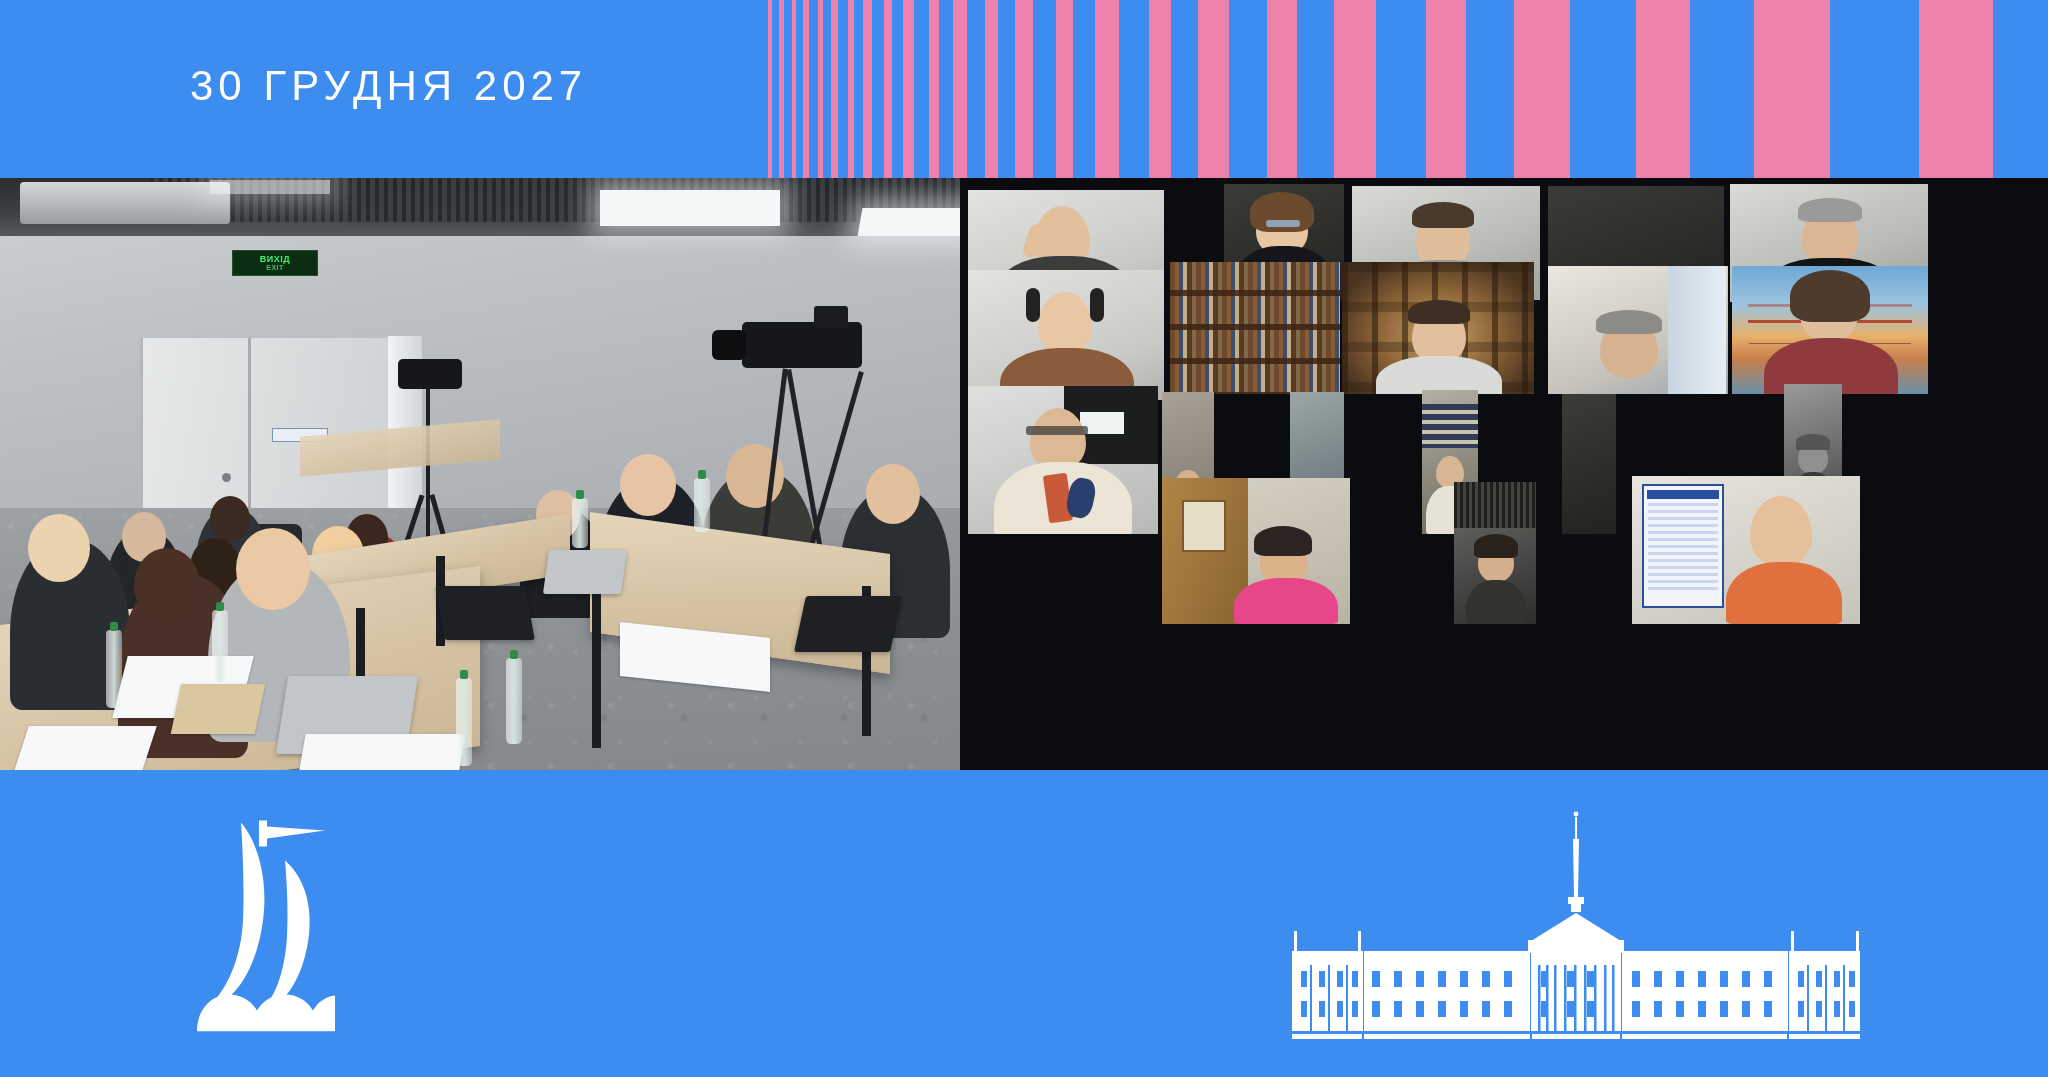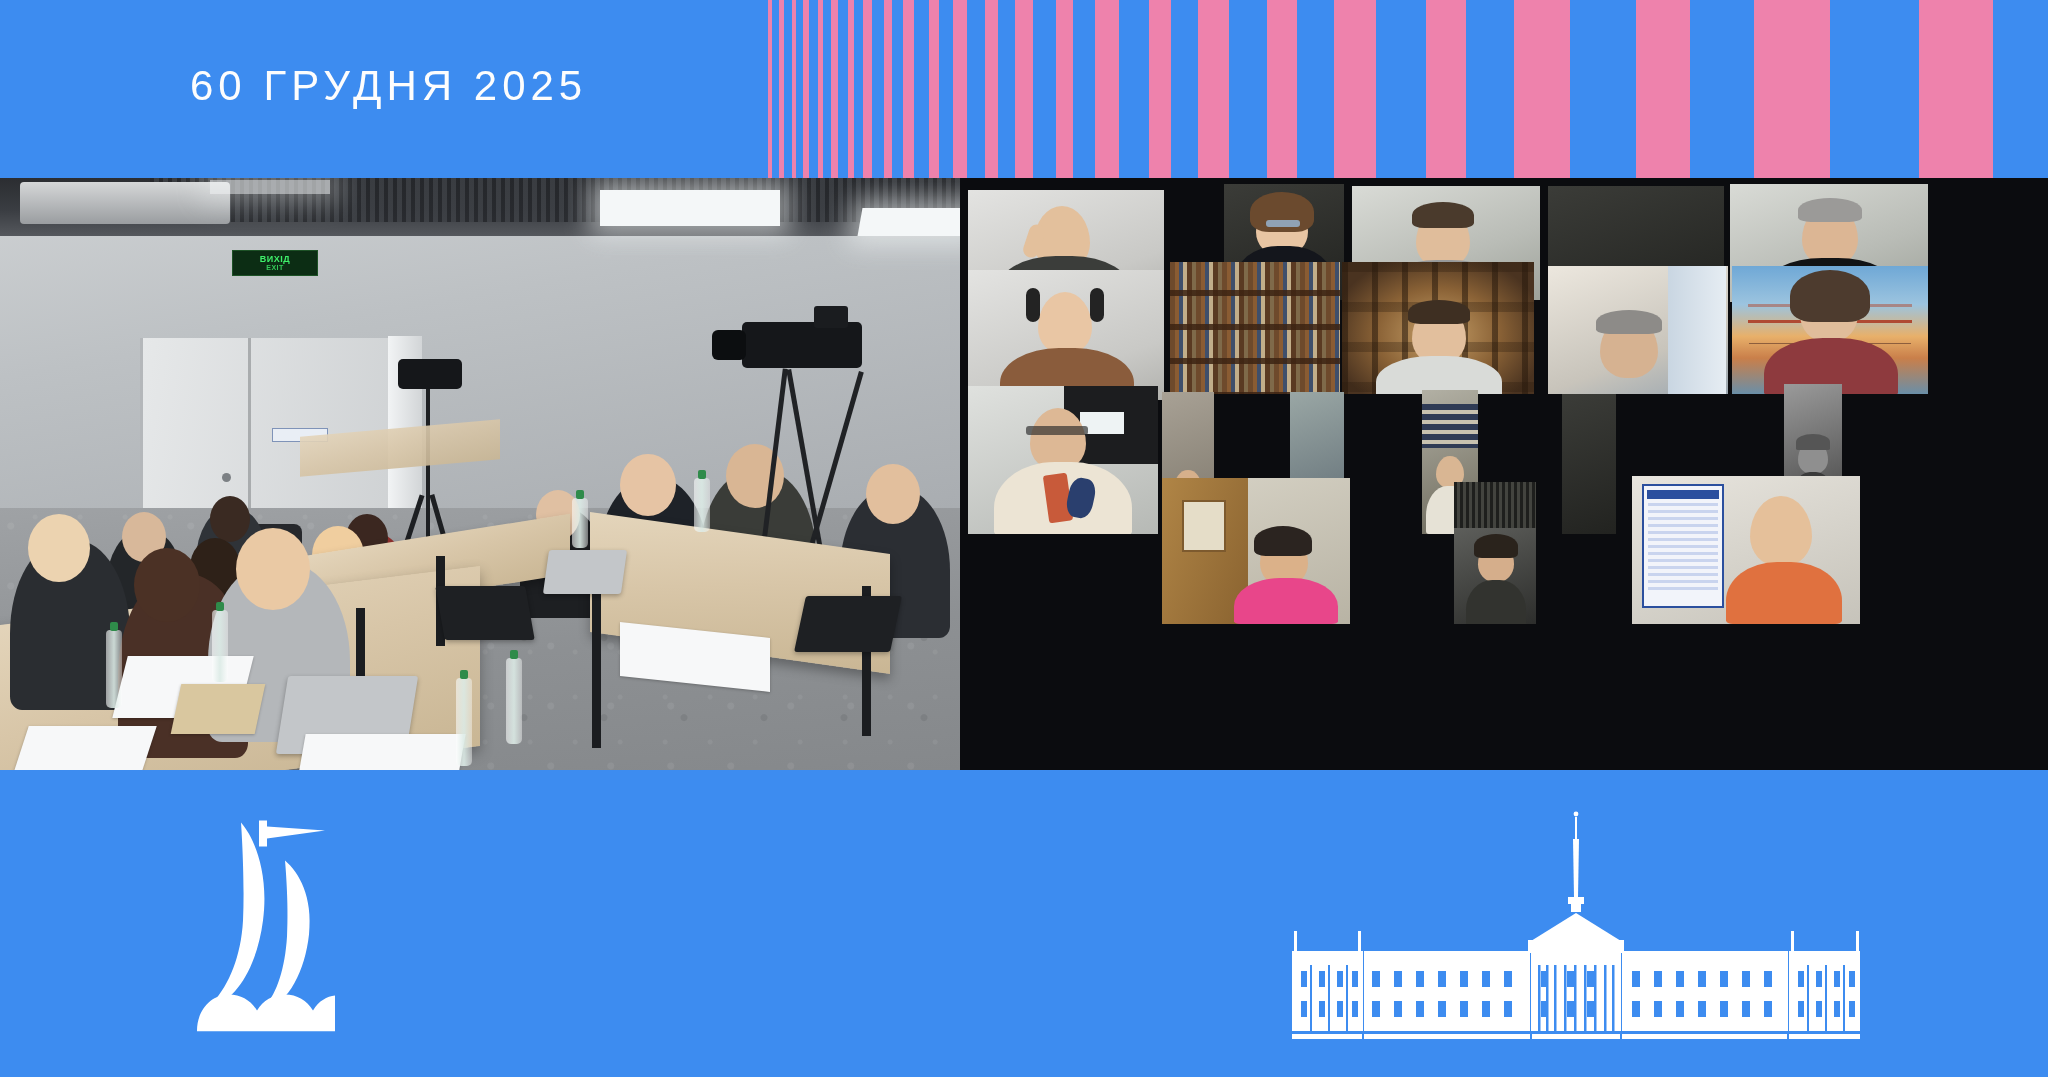--- a/index.html
+++ b/index.html
@@ -323,21 +323,21 @@
         <div class="stripe" style="left: 381px; width: 22px; background: rgb(238, 130, 172);"></div>
         <div class="stripe" style="left: 430px; width: 31px; background: rgb(238, 130, 172);"></div>
         <div class="stripe" style="left: 499px; width: 30px; background: rgb(238, 130, 172);"></div>
         <div class="stripe" style="left: 566px; width: 42px; background: rgb(238, 130, 172);"></div>
         <div class="stripe" style="left: 658px; width: 40px; background: rgb(238, 130, 172);"></div>
         <div class="stripe" style="left: 746px; width: 56px; background: rgb(238, 130, 172);"></div>
         <div class="stripe" style="left: 868px; width: 54px; background: rgb(238, 130, 172);"></div>
         <div class="stripe" style="left: 986px; width: 76px; background: rgb(238, 130, 172);"></div>
         <div class="stripe" style="left: 1151px; width: 74px; background: rgb(238, 130, 172);"></div>
       </div>
-    <div class="date-text">60 ГРУДНЯ 2025</div>
+    <div class="date-text">30 ГРУДНЯ 2027</div>
   </div>
 
   <div class="photo-strip">
 
     <div class="room-photo">
       <div class="rp-wall"></div>
       <div class="rp-ceiling"></div>
       <div class="rp-ceil-slats"></div>
       <div class="rp-duct"></div>
       <div class="rp-light a"></div>

